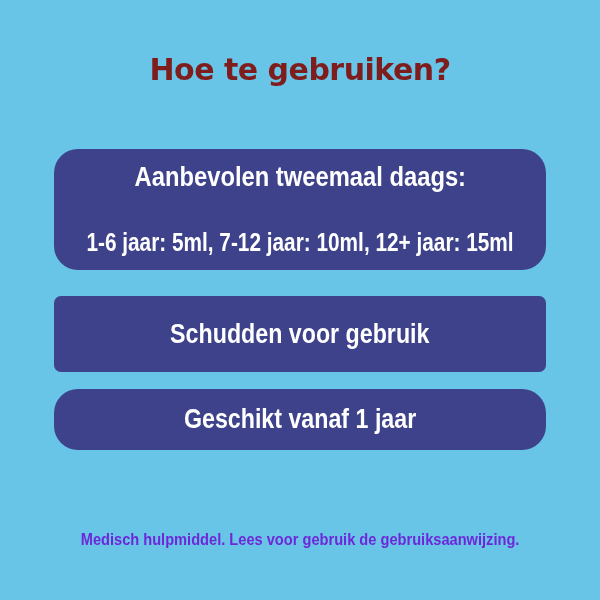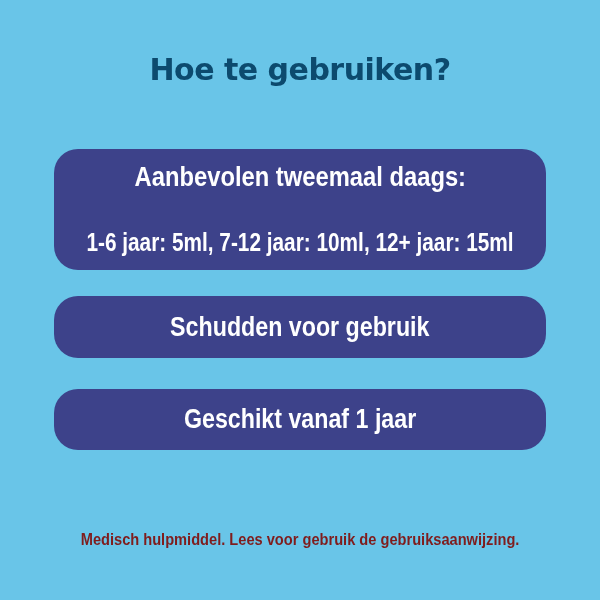--- a/index.html
+++ b/index.html
@@ -17,21 +17,21 @@
   .page-title {
     position: absolute;
     top: 54px;
     left: 0;
     width: 600px;
     text-align: center;
     font-family: "DejaVu Sans", sans-serif;
     font-weight: bold;
     font-size: 30px;
     line-height: 1.05;
-    color: #0c4a6e;
+    color: #7f1d1d;
     letter-spacing: -0.5px;
   }
   .card {
     position: absolute;
     left: 54px;
     width: 492px;
     background: #3d428a;
     border-radius: 24px;
     display: flex;
     flex-direction: column;
@@ -39,21 +39,22 @@
     justify-content: center;
     color: #ffffff;
   }
   .card-dosage {
     top: 149px;
     height: 121px;
     gap: 38px;
   }
   .card-shake {
     top: 296px;
-    height: 62px;
+    height: 76px;
+    border-radius: 7px;
   }
   .card-age {
     top: 389px;
     height: 61px;
     text-align: right;
   }
   .card-line {
     display: inline-block;
     white-space: nowrap;
     font-weight: bold;
@@ -71,21 +72,21 @@
   .shake-label, .age-label {
     font-size: 27px;
     transform: scaleX(0.86);
   }
   .footer-note {
     position: absolute;
     top: 531px;
     left: 0;
     width: 600px;
     text-align: center;
-    color: #7f1d1d;
+    color: #6d28d9;
   }
   .footer-note span {
     display: inline-block;
     white-space: nowrap;
     font-weight: bold;
     font-size: 17px;
     line-height: 1.1;
     transform: scaleX(0.86);
     transform-origin: 50% 50%;
   }

